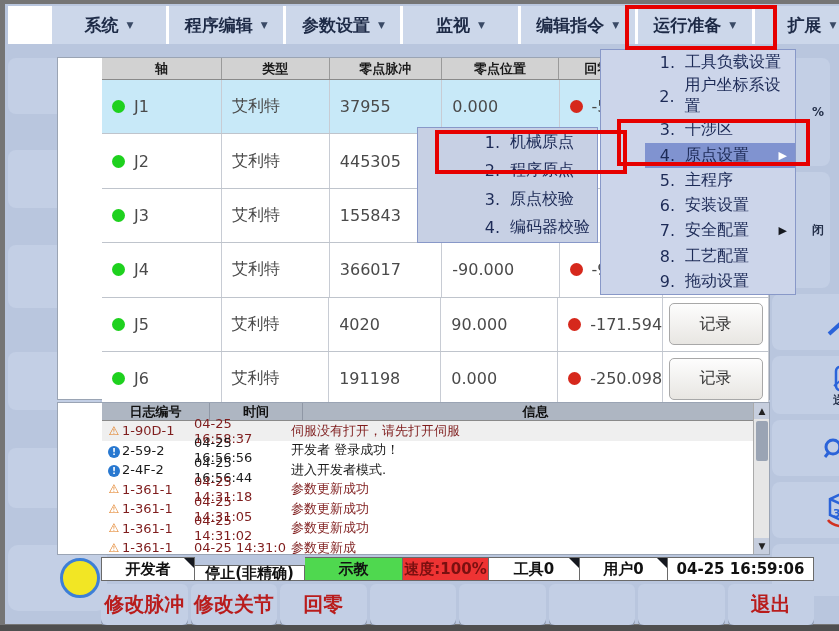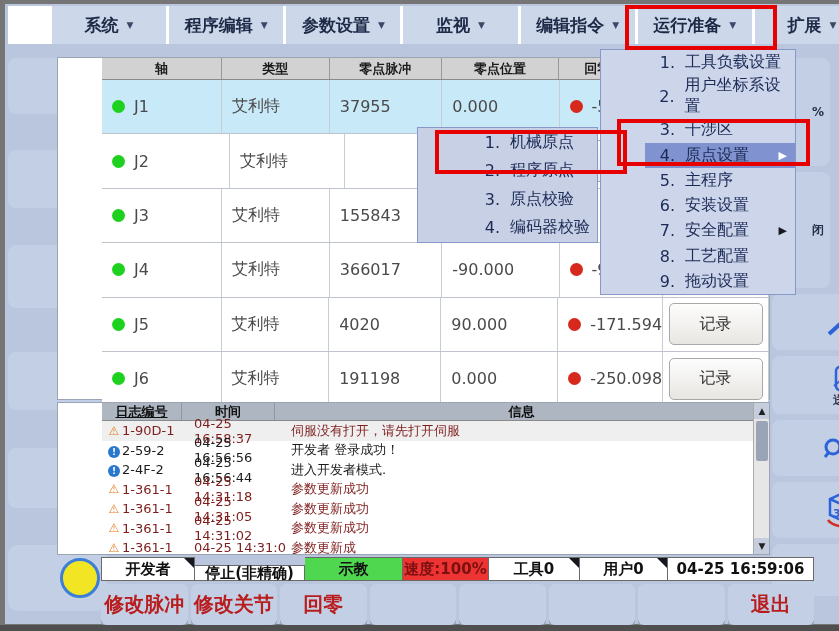--- a/index.html
+++ b/index.html
@@ -52,21 +52,21 @@
   
   .submenu{left:417px;top:127px;width:181px;height:116px;background:#c7d0e4;border:1px solid #8898c8;
            box-sizing:border-box;z-index:25;display:flex;flex-direction:column;}
   .smitem{flex:1;display:flex;align-items:center;font-size:16px;color:#1c2a56;cursor:pointer;}
   .smitem .num{width:38px;text-align:right;margin-right:10px;}
   
   .logpanel{left:57px;top:402px;width:713px;height:153px;background:#fff;border:1px solid #9aa4b4;box-sizing:border-box;overflow:hidden;}
   .loghead{display:flex;height:17px;background:#aeb6c2;border-bottom:1px solid #8a8a8a;}
   .loghead .hc{font-size:13px;font-weight:bold;color:#101010;display:flex;align-items:center;justify-content:center;
                border-right:1px solid #8f97a5;box-sizing:border-box;}
-  .lh1{width:80px;text-decoration:underline;}.lh2{width:93px;}.lh3{flex:1;}
+  .lh1{width:108px;}.lh2{width:93px;}.lh3{flex:1;}
   .logrow{display:flex;height:19.5px;align-items:center;font-size:13px;}
   .logrow.first{background:#efefef;}
   .logrow .ic{width:16px;margin-left:4px;text-align:center;flex:0 0 auto;}
   .logrow .id{width:72px;}
   .logrow .tm{width:97px;}
   .logrow .ms{flex:1;}
   .logrow.warn .id,.logrow.warn .tm,.logrow.warn .ms{color:#7f1d1d;}
   .logrow.info .id,.logrow.info .tm,.logrow.info .ms{color:#1c1c1c;}
   .wic{color:#e07818;font-size:12px;}
   .iic{display:inline-block;width:12px;height:12px;border-radius:50%;background:#2878d0;color:#fff;
@@ -242,20 +242,21 @@
       <div class="cc c6">
           <div class="recbtn">记录</div>
         </div>
     </div>
     <div class="arow">
       <div class="cc c1">
           <span class="dot g"></span>
           <span>J2</span>
         </div>
       <div class="cc c2">艾利特</div>
+      <div class="cc c3">445305</div>
       <div class="cc c4"></div>
       <div class="cc c5">
           <span class="dot r" style="visibility: hidden;"></span>
           <span></span>
         </div>
       <div class="cc c6">
           <div class="recbtn">记录</div>
         </div>
     </div>
     <div class="arow">

